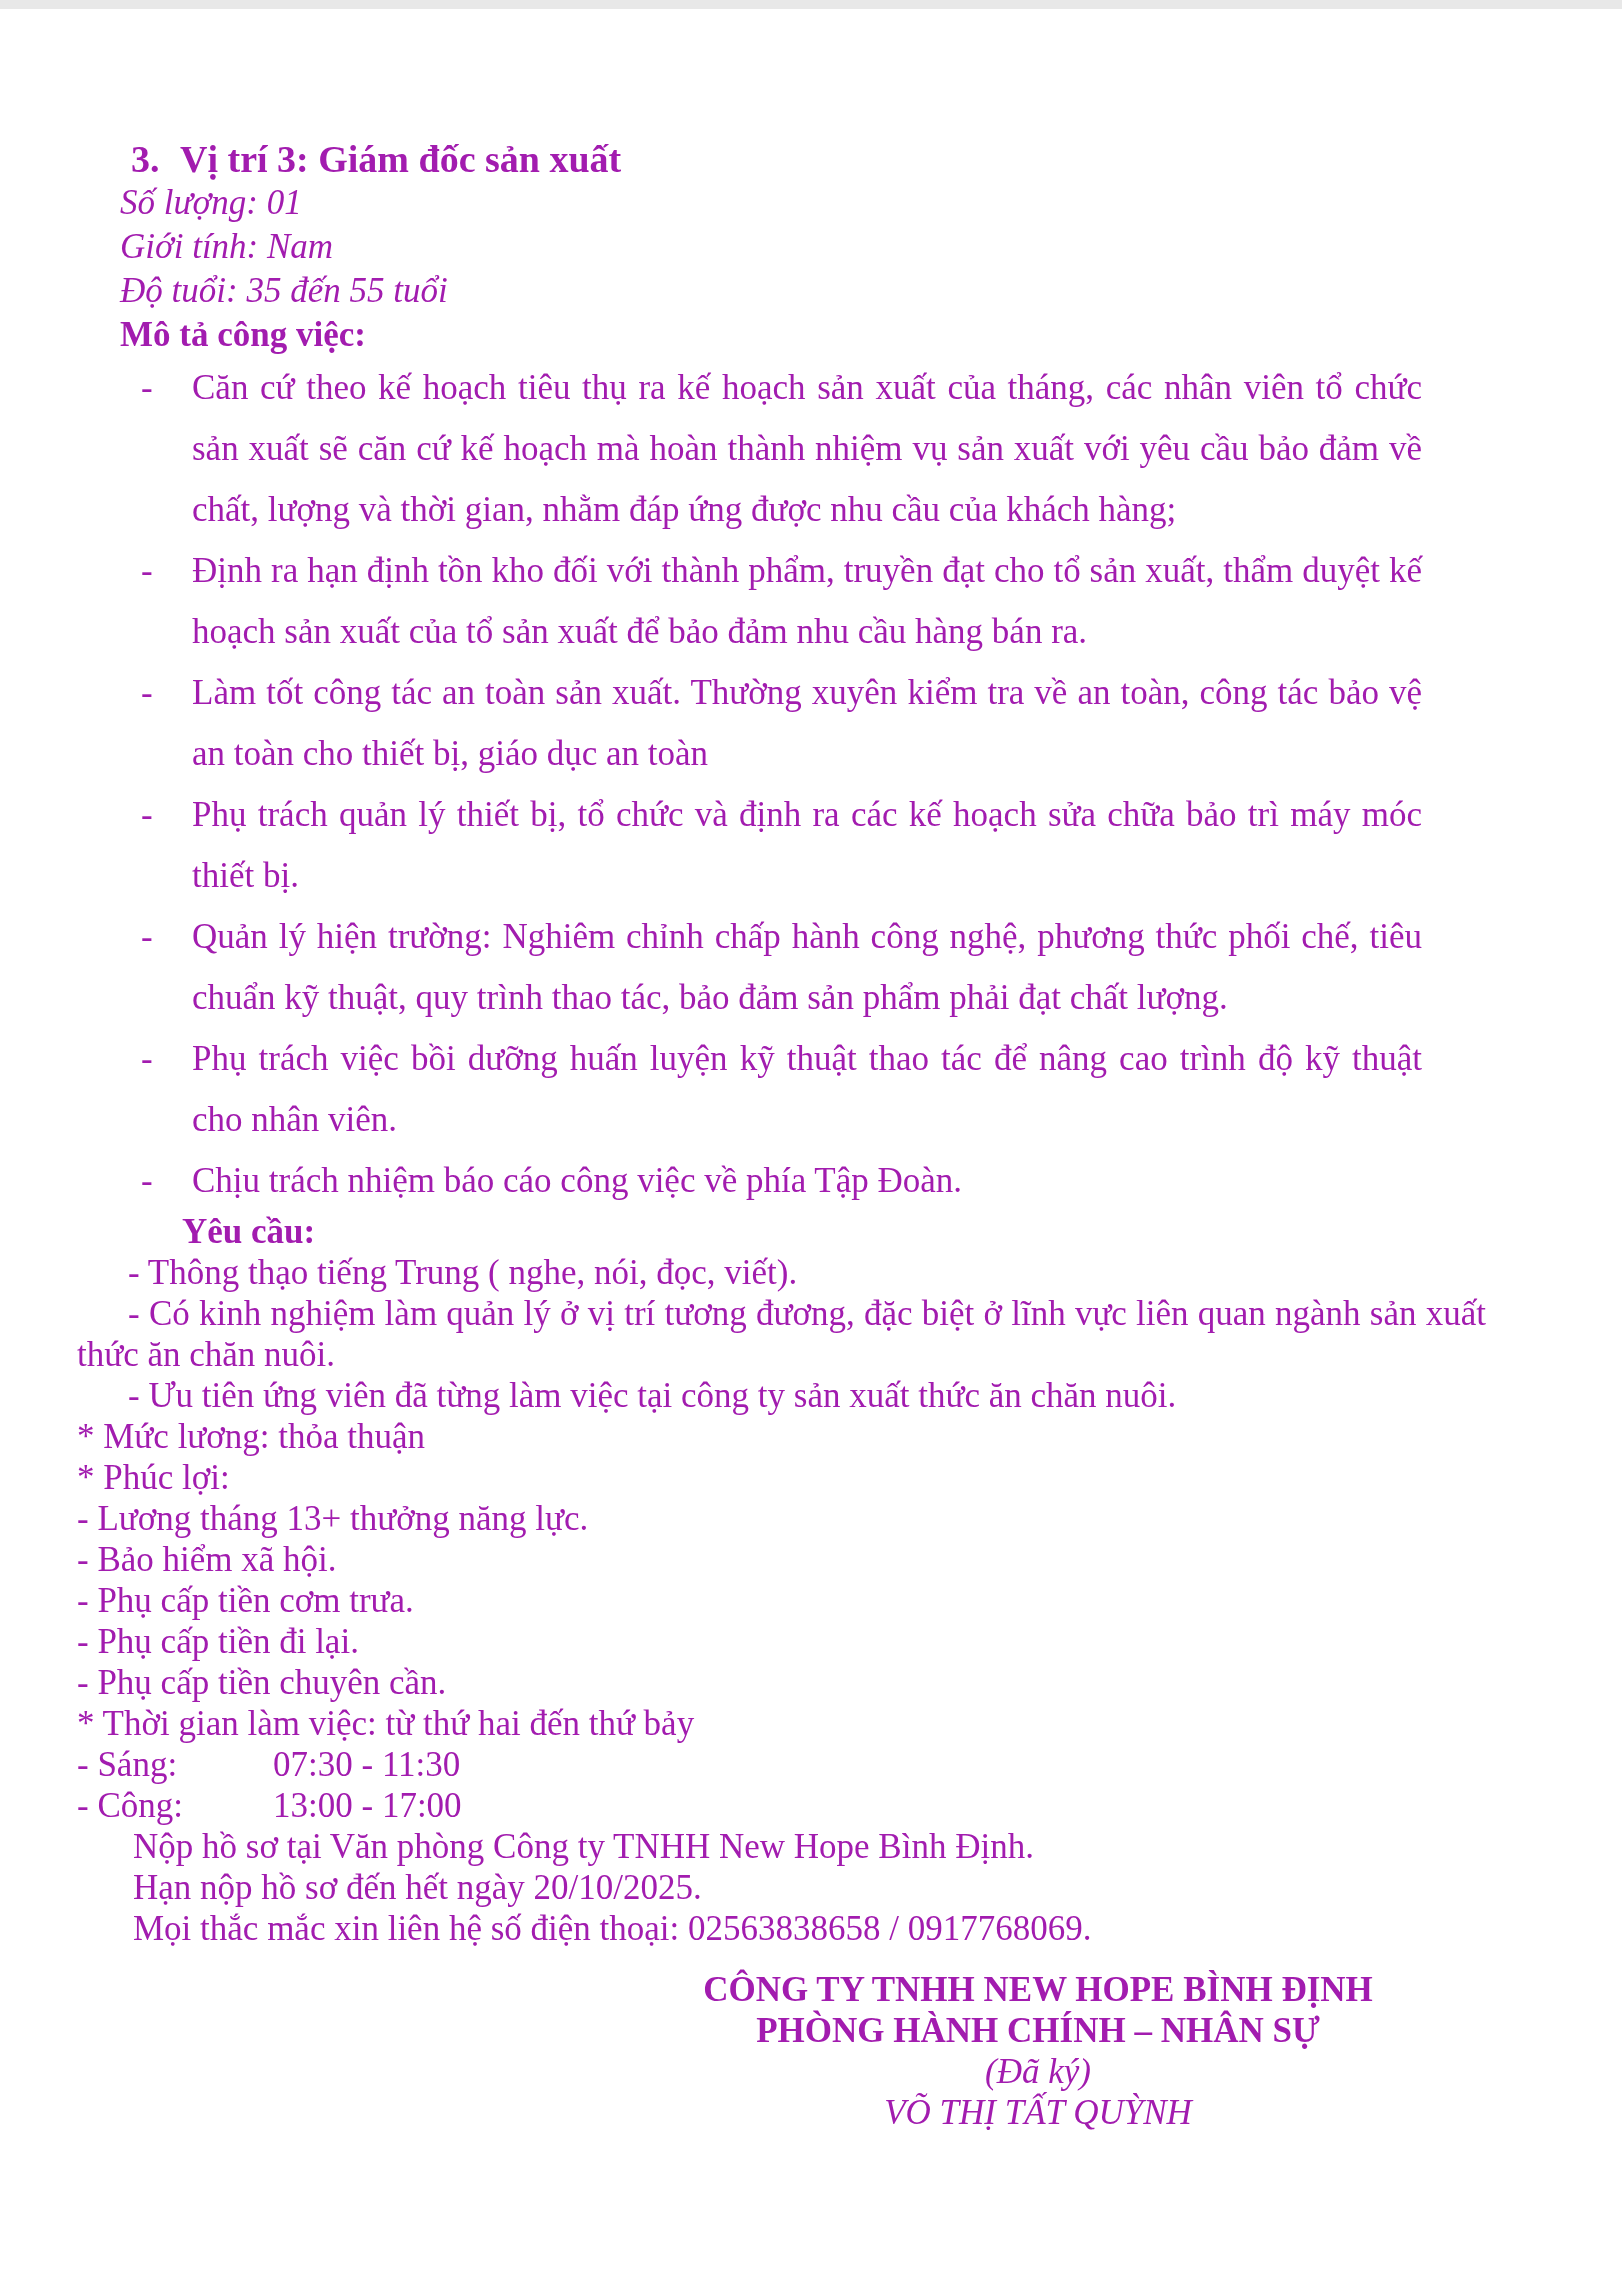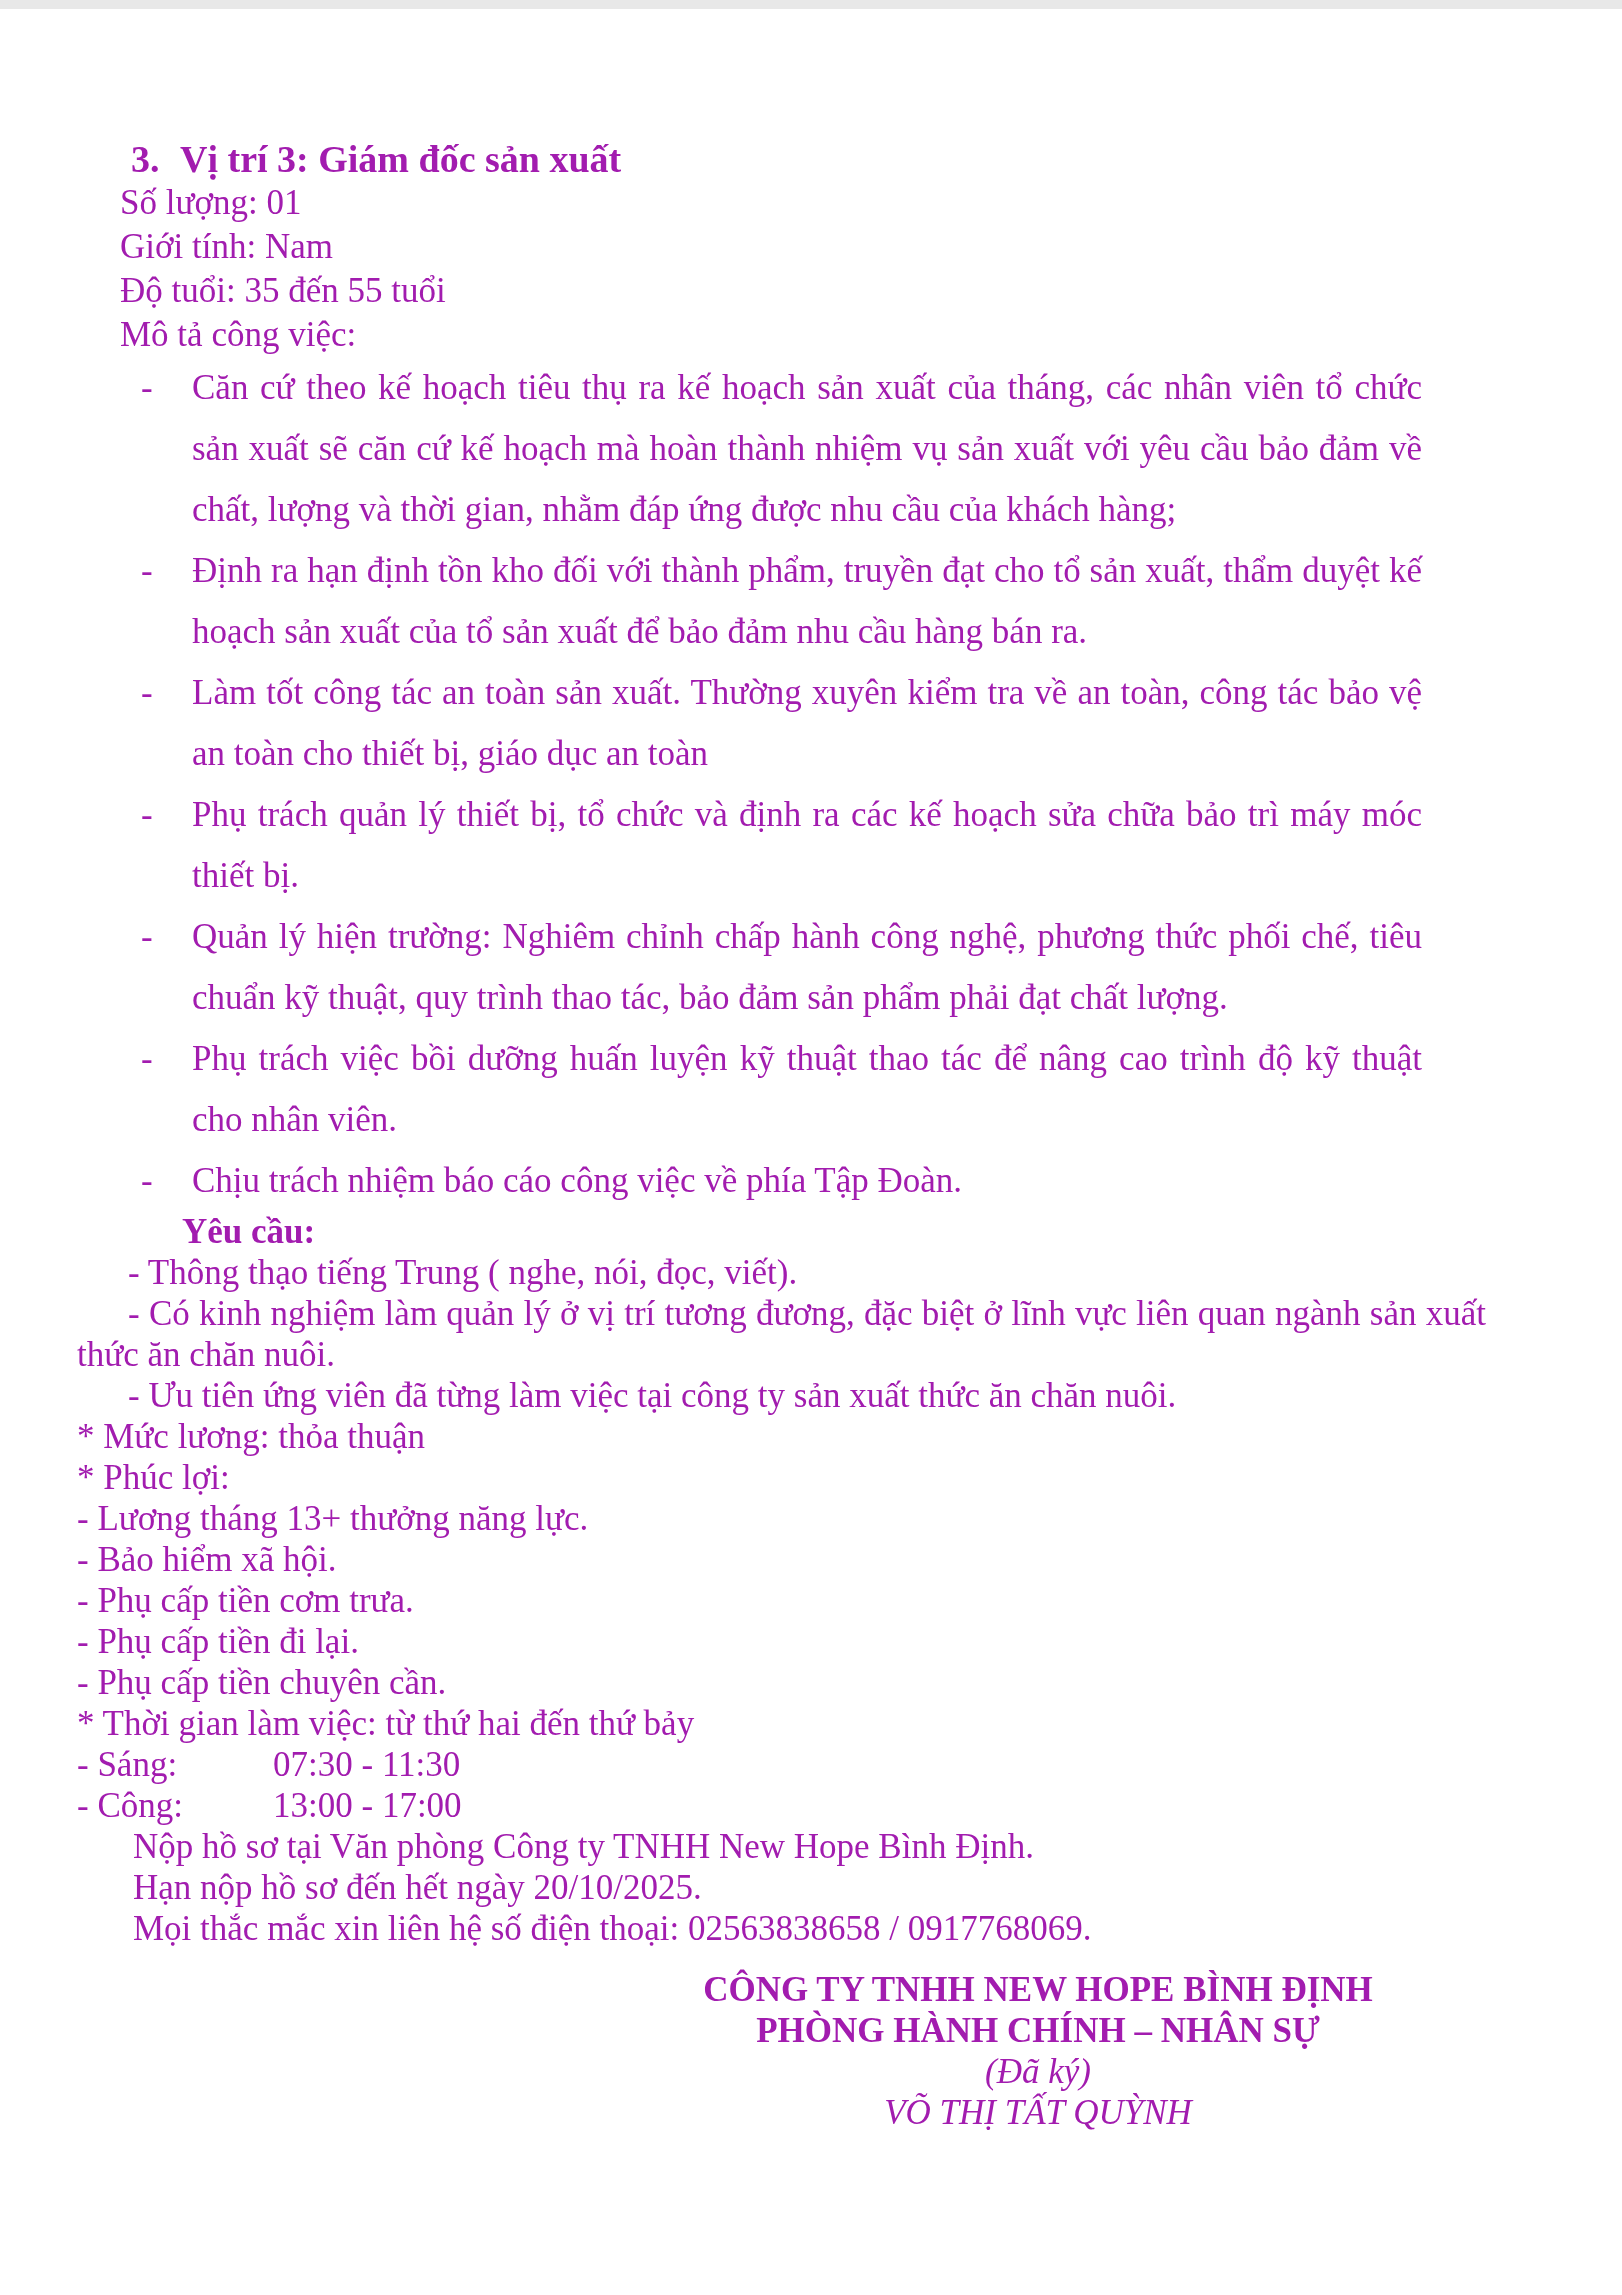--- a/index.html
+++ b/index.html
@@ -24,22 +24,22 @@
 
   
   .section-a { line-height: 44px; }
   .pos-heading {
     font-weight: bold;
     font-size: 38px;
     margin-left: 54px;
     white-space: nowrap;
   }
   .pos-heading .num { display: inline-block; width: 49px; }
-  .meta-line { margin-left: 43px; white-space: nowrap; }
-  .jd-heading { font-weight: normal; margin-left: 43px; white-space: nowrap; }
+  .meta-line { margin-left: 43px; white-space: nowrap; font-style: italic; }
+  .jd-heading { font-weight: bold; margin-left: 43px; white-space: nowrap; }
 
   
   .jd-list { margin-left: 115px; width: 1230px; line-height: 61px; }
   .jd-bullet { position: relative; text-align: justify; }
   .jd-bullet .marker { position: absolute; left: -51px; top: 0; }
 
   
   .req-heading { font-weight: bold; margin-left: 105px; white-space: nowrap; }
   .req-line { margin-left: 51px; white-space: nowrap; }
   .req-wrap { margin-left: 0; text-indent: 51px; text-align: justify; }

